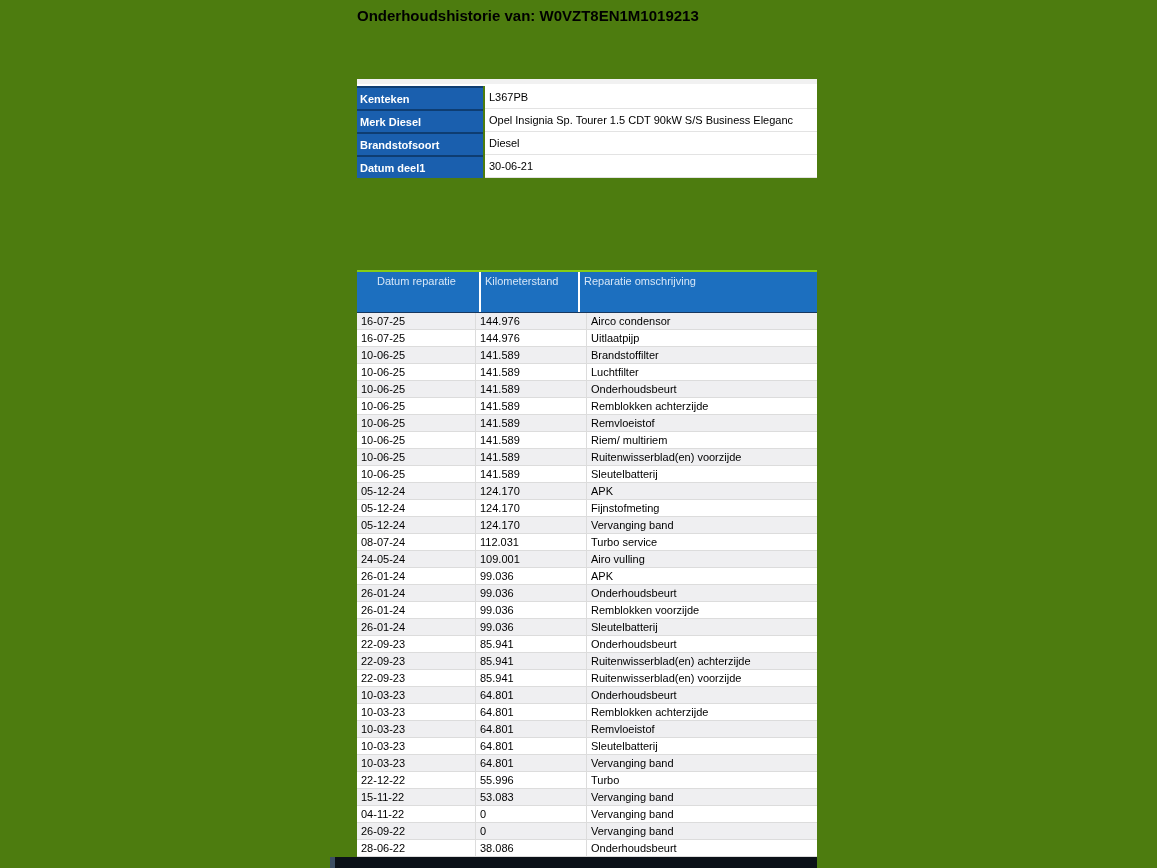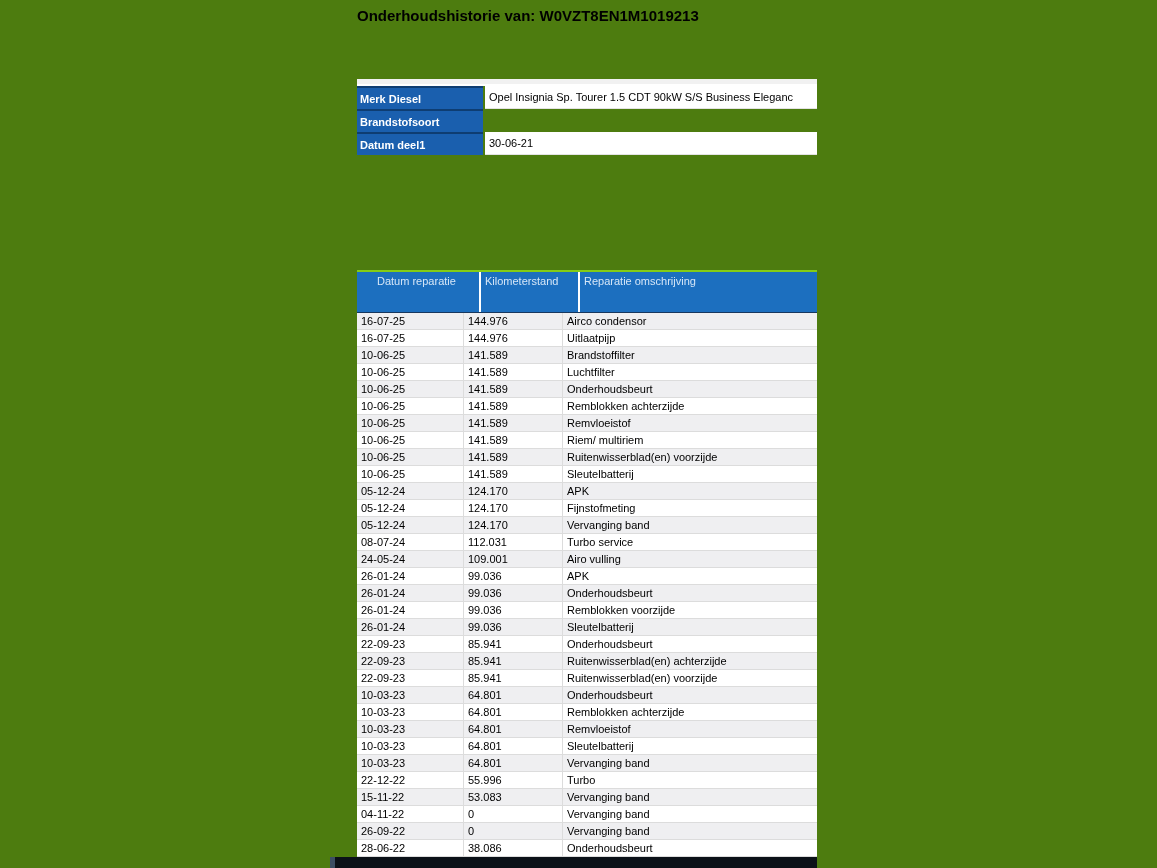--- a/index.html
+++ b/index.html
@@ -39,21 +39,21 @@
   .h-header .hc {
     color:#d5e6f7; font-size:11px; padding:3px 0 0 4px; box-sizing:border-box;
     white-space:nowrap; overflow:hidden;
   }
   .c1 { width:106px; }
   .c2 { width:99px; }
   .c3 { flex:1; }
   .h-header .c2, .h-header .c3 { border-left:2px solid #ffffff; }
   .h-row {
     display:flex; height:17px; box-sizing:border-box;
-    background:#ffffff; border-bottom:1px solid #dcdcdc;
+    background:#ffffff; border-bottom:1px solid #dcdcdc;gap:12px;
   }
   .h-row.alt { background:#efeff1; }
   .h-row .hc {
     font-size:11px; color:#000000; line-height:16px; padding-left:4px;
     box-sizing:border-box; white-space:nowrap; overflow:hidden;
   }
   .h-row .c2, .h-row .c3 { border-left:1px solid #dcdcdc; }
   .partial-row { height:3px; background:#efeff1; }
 
   
@@ -67,28 +67,33 @@
 <body>
 
 <div class="page">
 
   <div class="title">Onderhoudshistorie van: W0VZT8EN1M1019213</div>
 
   <div class="info-table">
     <div class="info-top-strip"></div>
     <div>
 
+        <div class="info-row">
+          <div class="info-label">Kenteken</div>
+          <div class="info-value">L367PB</div>
+        </div>
 
         <div class="info-row">
           <div class="info-label">Merk Diesel</div>
           <div class="info-value">Opel Insignia Sp. Tourer 1.5 CDT 90kW S/S Business Eleganc</div>
         </div>
 
         <div class="info-row">
           <div class="info-label">Brandstofsoort</div>
+          <div class="info-value">Diesel</div>
         </div>
 
         <div class="info-row">
           <div class="info-label">Datum deel1</div>
           <div class="info-value">30-06-21</div>
         </div>
       </div>
   </div>
 
   <div class="history">

